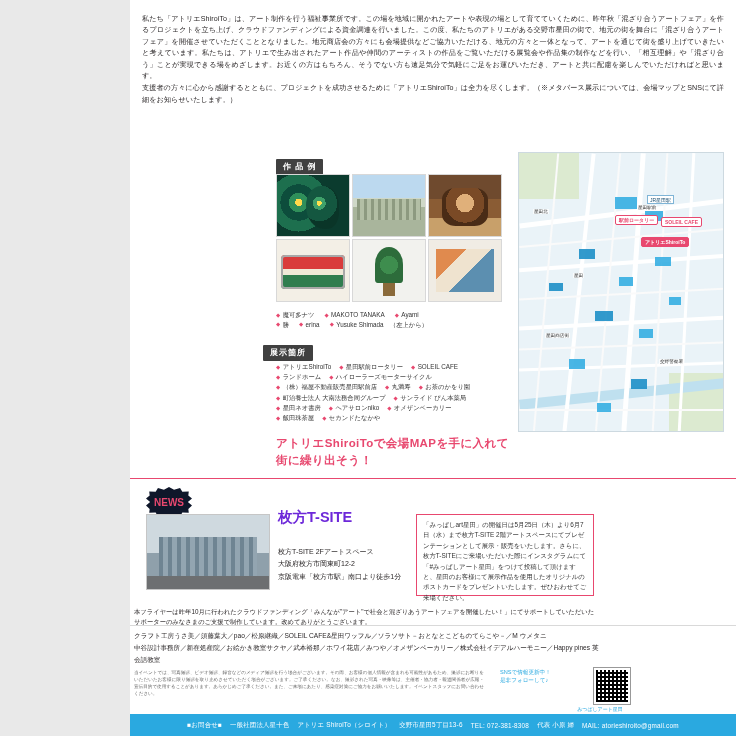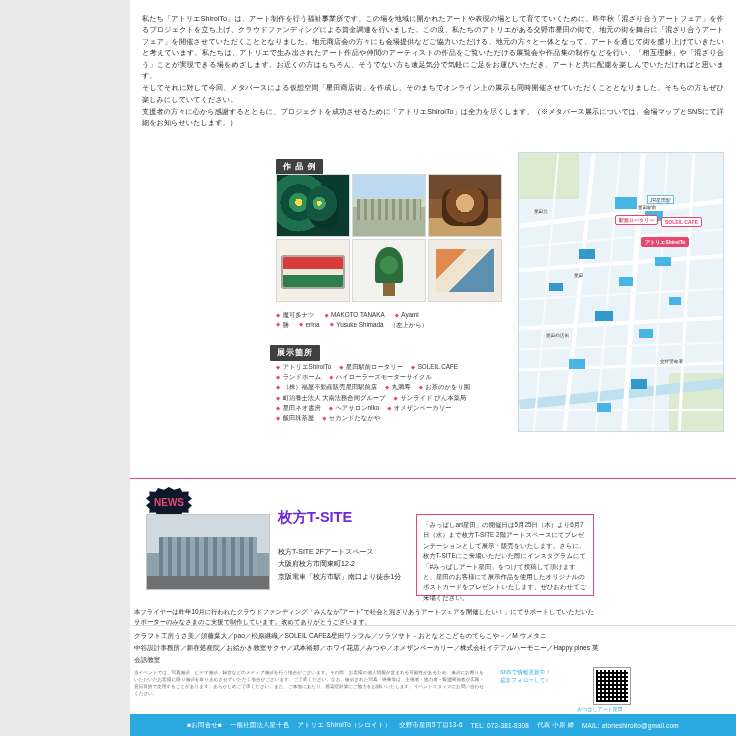--- a/index.html
+++ b/index.html
@@ -31,21 +31,21 @@
     position: absolute;
     background: #404040;
     color: #ffffff;
     font-size: 8px;
     font-weight: bold;
     padding: 2px 7px 3px 7px;
     letter-spacing: 1px;
     border-radius: 1px;
   }
   #chip-works { left: 146px; top: 159px; }
-  #chip-venues { left: 140px; top: 345px; text-align: center; }
+  #chip-venues { left: 133px; top: 345px; text-align: center; }
 
   
   .works-grid {
     position: absolute; left: 146px; top: 174px;
     width: 228px; height: 131px;
     display: grid;
     grid-template-columns: repeat(3, 74px);
     grid-template-rows: repeat(2, 63px);
     gap: 2px;
   }
@@ -205,21 +205,20 @@
   }
   .footer .seg { margin: 0 4px; }
 </style>
 </head>
 <body>
 
 <div class="page">
 
   <div class="intro">
     <p>私たち「アトリエShiroiTo」は、アート制作を行う福祉事業所です。この場を地域に開かれたアートや表現の場として育てていくために、昨年秋「混ざり合うアートフェア」を作るプロジェクトを立ち上げ、クラウドファンディングによる資金調達を行いました。この度、私たちのアトリエがある交野市星田の街で、地元の街を舞台に「混ざり合うアートフェア」を開催させていただくこととなりました。地元商店会の方々にも会場提供などご協力いただける、地元の方々と一体となって、アートを通じて街を盛り上げていきたいと考えています。私たちは、アトリエで生み出されたアート作品や仲間のアーティストの作品をご覧いただける展覧会や作品集の制作などを行い、「相互理解」や「混ざり合う」ことが実現できる場をめざします。お近くの方はもちろん、そうでない方も遠足気分で気軽にご足をお運びいただき、アートと共に配慮を楽しんでいただければと思います。</p>
-    <p>そしてそれに対して今回、メタバースによる仮想空間「星田商店街」を作成し、そのまちでオンライン上の展示も同時開催させていただくこととなりました。そちらの方もぜひ楽しみにしていてください。</p>
     <p>支援者の方々に心から感謝するとともに、プロジェクトを成功させるために「アトリエShiroiTo」は全力を尽くします。（※メタバース展示については、会場マップとSNSにて詳細をお知らせいたします。）</p>
   </div>
 
   <div class="chip" id="chip-works">作 品 例</div>
 
   <div class="works-grid">
     <div class="thumb t1"></div>
     <div class="thumb t2"></div>
     <div class="thumb t3"></div>
     <div class="thumb t4"></div>
@@ -265,20 +264,24 @@
       <span class="vitem">星田ネオ書房</span>
       <span class="vitem" style="margin-left:8px">ヘアサロンniko</span>
       <span class="vitem" style="margin-left:8px">オメザンベーカリー</span>
     </div>
     <div class="vrow">
       <span class="vitem">飯田珠茶屋</span>
       <span class="vitem" style="margin-left:8px">セカンドたなかや</span>
     </div>
   </div>
 
+  <div class="cta">
+    <div>アトリエShiroiToで会場MAPを手に入れて</div>
+    <div>街に繰り出そう！</div>
+  </div>
 
   <div class="map">
     <div class="green" style="left:0;top:0;width:60px;height:46px"></div>
     <div class="green" style="left:150px;top:220px;width:56px;height:60px"></div>
     <div class="water" style="left:0;top:236px;width:206px;height:10px;transform:rotate(-6deg)"></div>
 
     <div class="road" style="left:0;top:58px;width:206px;height:5px;transform:rotate(-7deg)"></div>
     <div class="road" style="left:0;top:108px;width:206px;height:4px;transform:rotate(-4deg)"></div>
     <div class="road" style="left:0;top:168px;width:206px;height:4px;transform:rotate(-3deg)"></div>
     <div class="road" style="left:0;top:212px;width:206px;height:3px;transform:rotate(-2deg)"></div>

